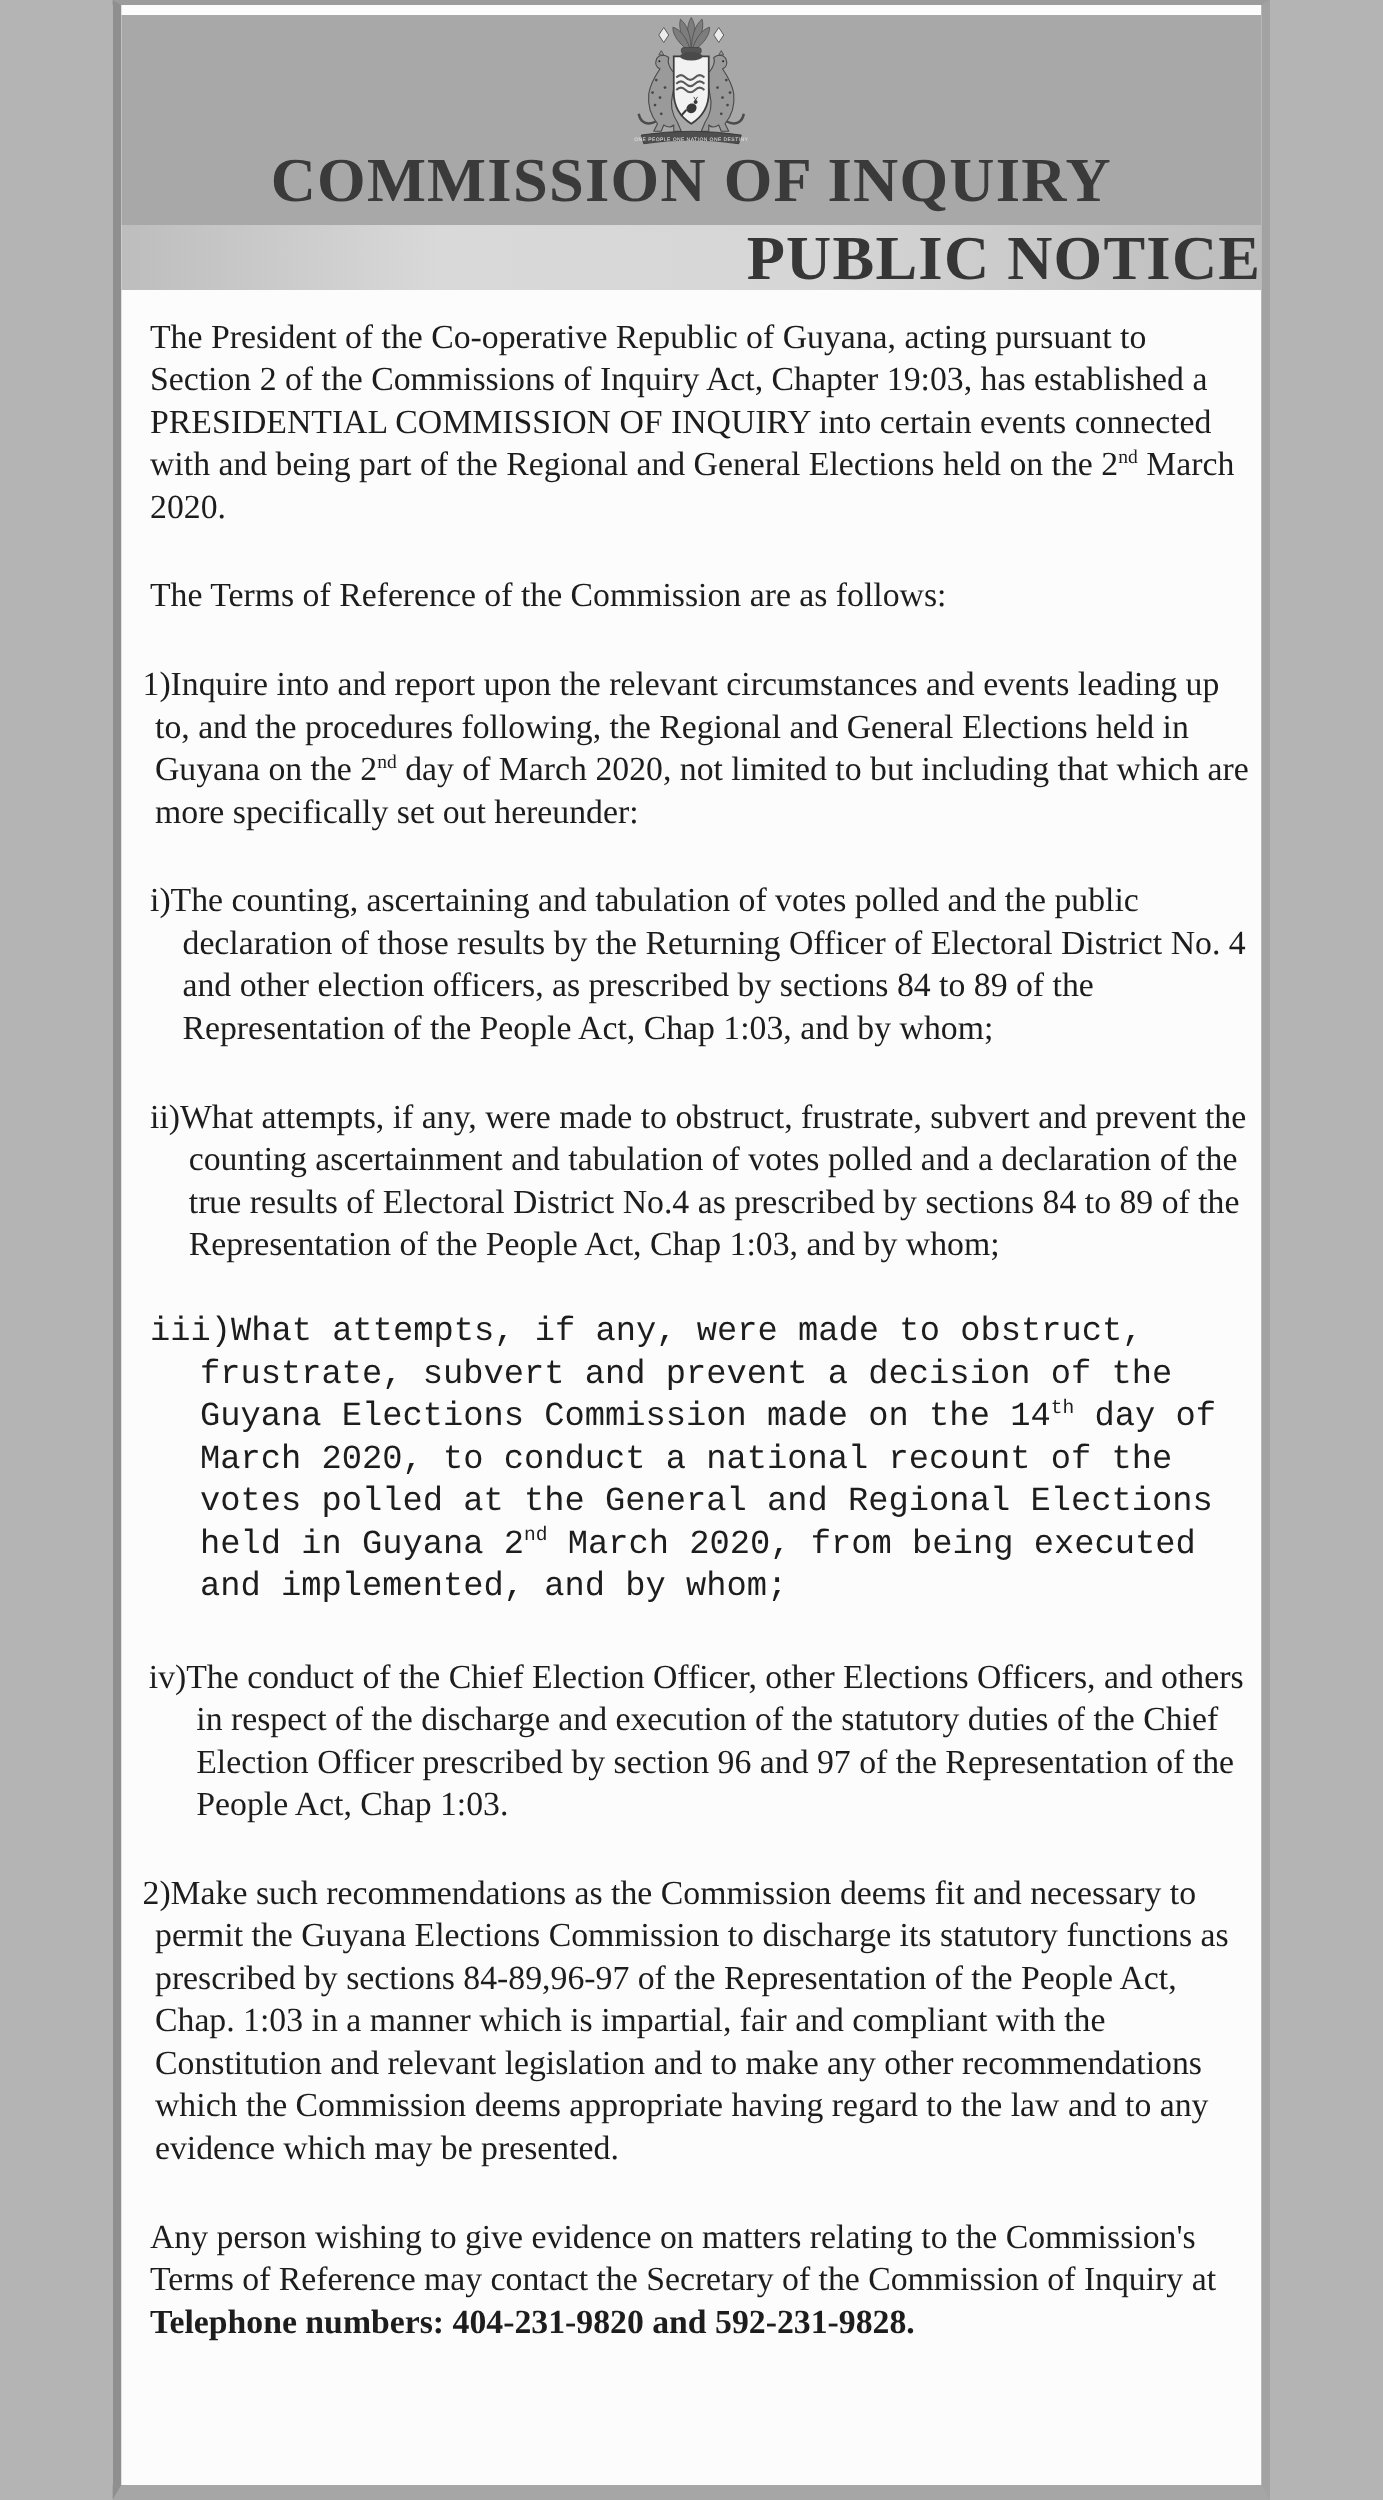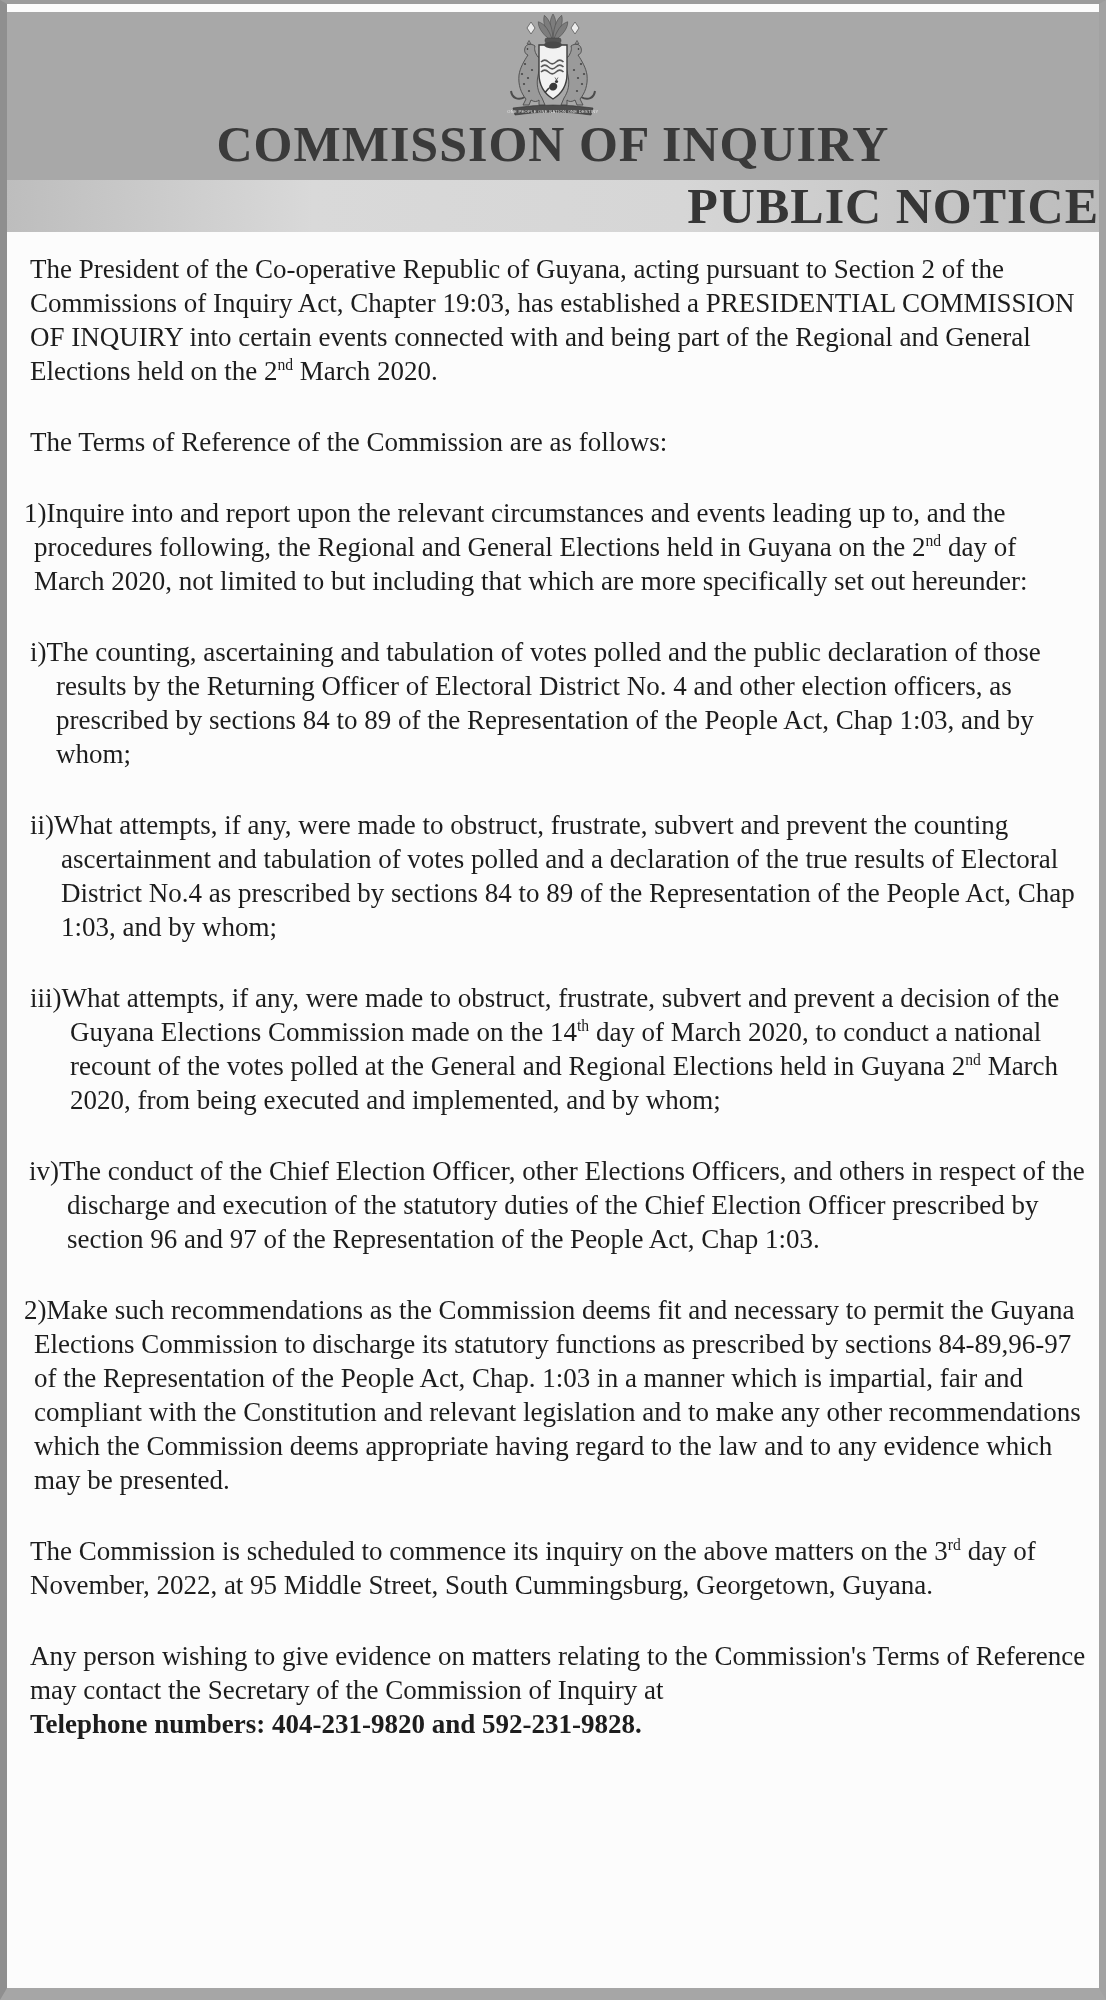--- a/index.html
+++ b/index.html
@@ -1,18 +1,18 @@
 <!DOCTYPE html>
 <html><head>
 <meta charset="utf-8">
 <style>
   html, body { margin: 0; padding: 0; background: #b4b4b4; }
   .page {
     position: relative;
-    width: 1106px; height: 2000px;
+    width: 926px; height: 2000px;
     box-sizing: border-box;
     margin: 0 auto;
     background: #fcfcfc;
     border-top: 4px solid #9c9c9c;
     border-left: 7px solid #8f8f8f;
     border-right: 7px solid #a2a2a2;
     border-bottom: 12px solid #a6a6a6;
     overflow: hidden;
     font-family: "Liberation Serif", "DejaVu Serif", serif;
   }
@@ -35,21 +35,21 @@
   }
   .content {
     padding: 20px 10px 10px 23px;
     font-size: 27px; line-height: 34px; color: #1d1d1d;
   }
   .content p { margin: 0; }
   .para { margin-top: 37px !important; }
   .item-num  { padding-left: 4px;  text-indent: -10px; }
   .item-i    { padding-left: 26px; text-indent: -26px; }
   .item-ii   { padding-left: 31px; text-indent: -31px; }
-  .item-iii  { padding-left: 40px; text-indent: -40px; }
+  .item-iii  { padding-left: 40px; text-indent: -40px; font-family: Liberation Mono, monospace; }
   .item-iv   { padding-left: 37px; text-indent: -38px; }
   sup { font-size: 0.58em; line-height: 0; vertical-align: super; }
   .bold-line { font-weight: bold; margin: 0; }
 </style>
 </head>
 <body>
 
 <div class="page">
 
   <div class="header">
@@ -113,20 +113,19 @@
 
   <div class="content">
     <p><span>The President of the Co-operative Republic of Guyana, acting pursuant to Section 2 of the Commissions of Inquiry Act, Chapter 19:03, has established a PRESIDENTIAL COMMISSION OF INQUIRY into certain events connected with and being part of the Regional and General Elections held on the 2</span><sup>nd</sup><span> March 2020.</span></p>
     <p class="para">The Terms of Reference of the Commission are as follows:</p>
     <p class="para item-num"><span>1)Inquire into and report upon the relevant circumstances and events leading up to, and the procedures following, the Regional and General Elections held in Guyana on the 2</span><sup>nd</sup><span> day of March 2020, not limited to but including that which are more specifically set out hereunder:</span></p>
     <p class="para item-i"><span>i)The counting, ascertaining and tabulation of votes polled and the public declaration of those results by the Returning Officer of Electoral District No. 4 and other election officers, as prescribed by sections 84 to 89 of the Representation of the People Act, Chap 1:03, and by whom;</span></p>
     <p class="para item-ii"><span>ii)What attempts, if any, were made to obstruct, frustrate, subvert and prevent the counting ascertainment and tabulation of votes polled and a declaration of the true results of Electoral District No.4 as prescribed by sections 84 to 89 of the Representation of the People Act, Chap 1:03, and by whom;</span></p>
     <p class="para item-iii"><span>iii)What attempts, if any, were made to obstruct, frustrate, subvert and prevent a decision of the Guyana Elections Commission made on the 14</span><sup>th</sup><span> day of March 2020, to conduct a national recount of the votes polled at the General and Regional Elections held in Guyana 2</span><sup>nd</sup><span> March 2020, from being executed and implemented, and by whom;</span></p>
     <p class="para item-iv"><span>iv)The conduct of the Chief Election Officer, other Elections Officers, and others in respect of the discharge and execution of the statutory duties of the Chief Election Officer prescribed by section 96 and 97 of the Representation of the People Act, Chap 1:03.</span></p>
     <p class="para item-num"><span>2)Make such recommendations as the Commission deems fit and necessary to permit the Guyana Elections Commission to discharge its statutory functions as prescribed by sections 84-89,96-97 of the Representation of the People Act, Chap. 1:03 in a manner which is impartial, fair and compliant with the Constitution and relevant legislation and to make any other recommendations which the Commission deems appropriate having regard to the law and to any evidence which may be presented.</span></p>
-    <p class="para"><span>The Commission is scheduled to commence its inquiry on the above matters on the 3</span><sup>rd</sup><span> day of November, 2022, at 95 Middle Street, South Cummingsburg, Georgetown, Guyana.</span></p>
     <div class="para">
       <p>Any person wishing to give evidence on matters relating to the Commission's Terms of Reference may contact the Secretary of the Commission of Inquiry at</p>
       <div class="bold-line">Telephone numbers: 404-231-9820 and 592-231-9828.</div>
     </div>
   </div>
 
 </div>
 
 </body></html>

